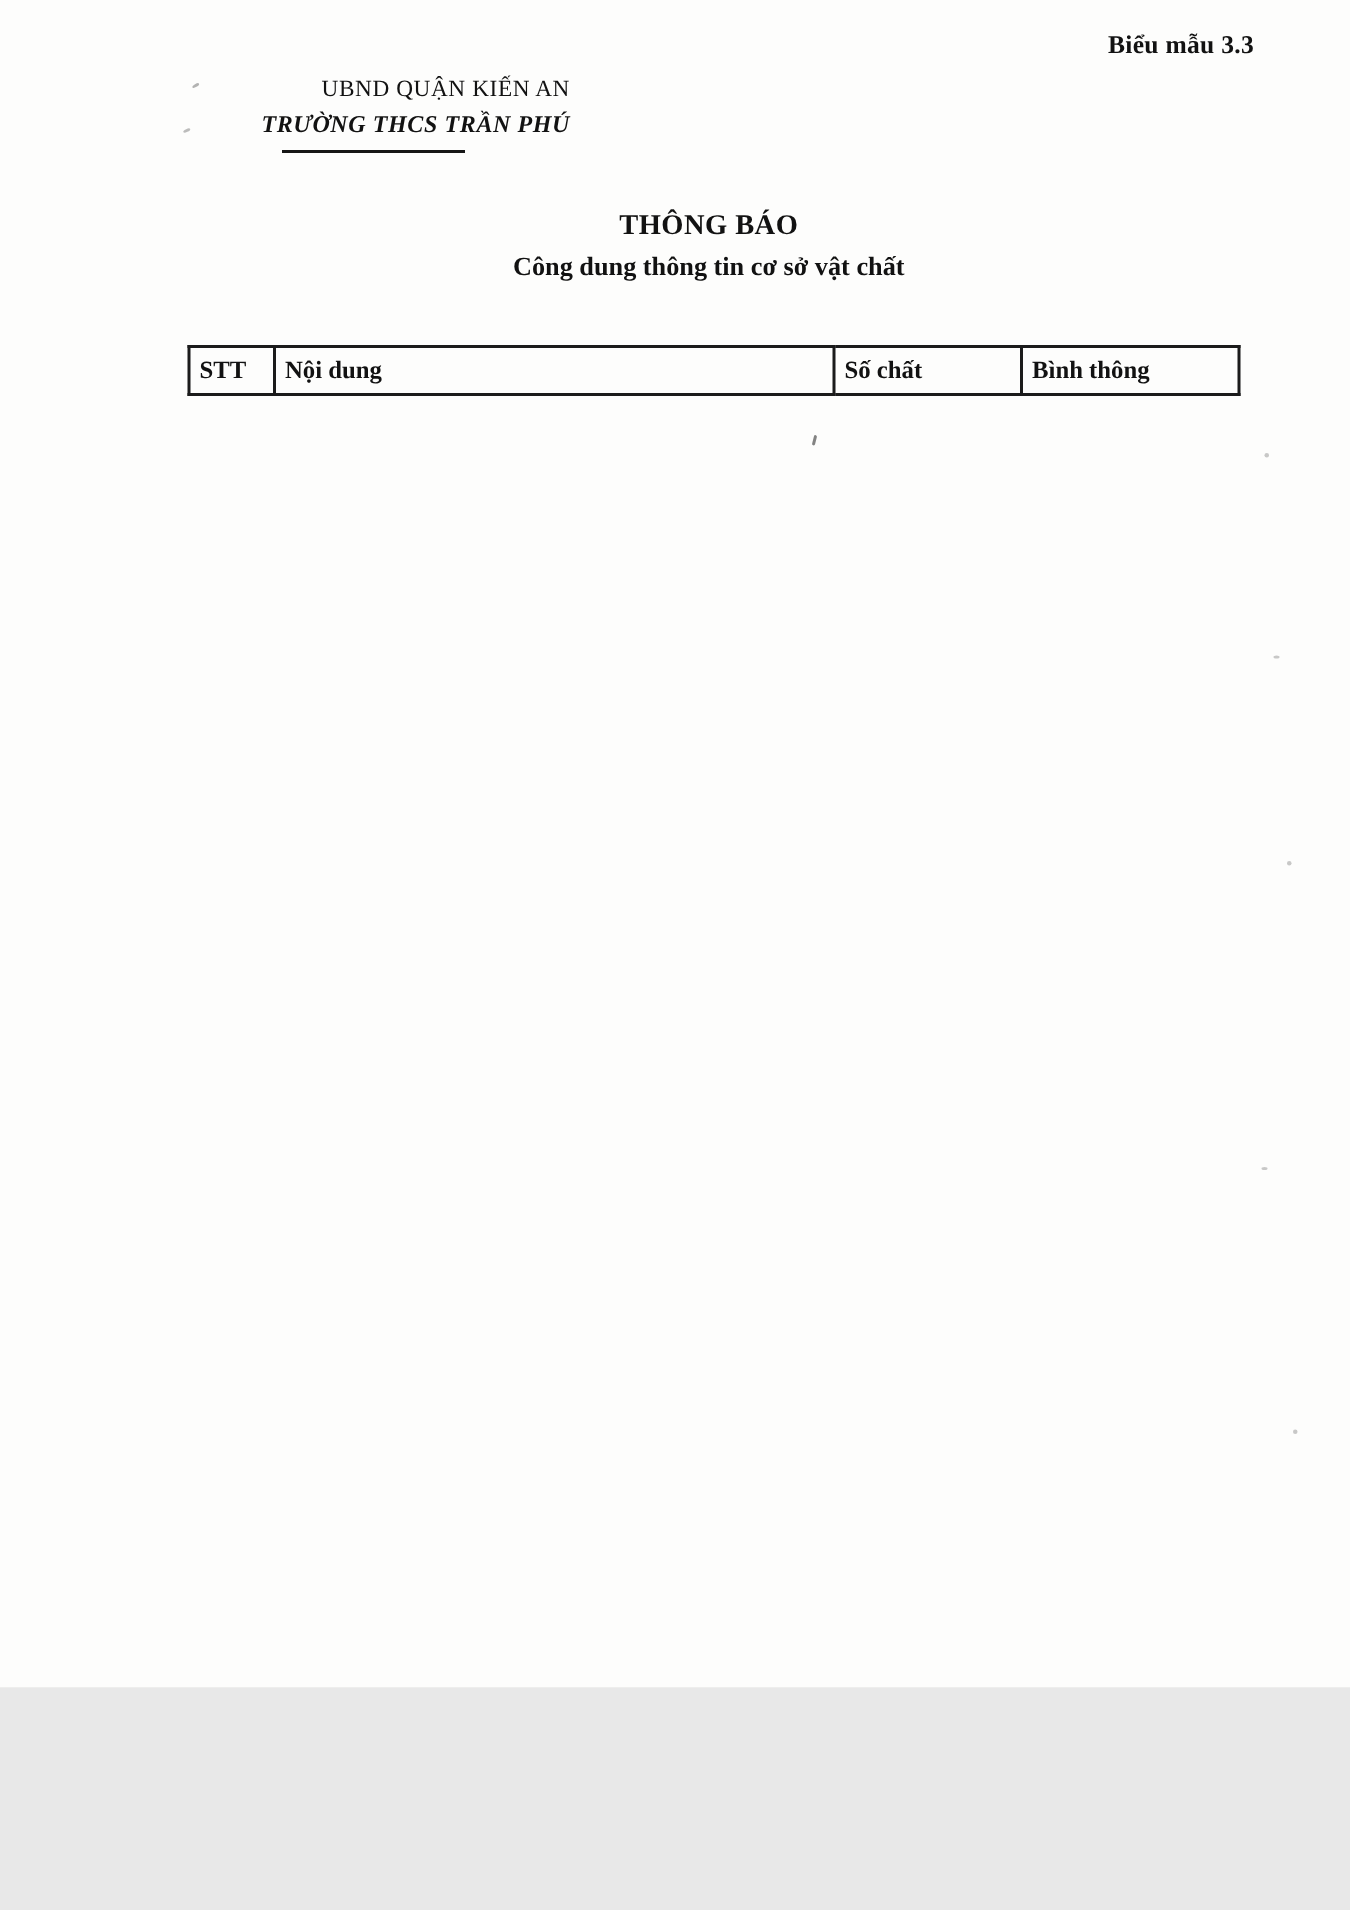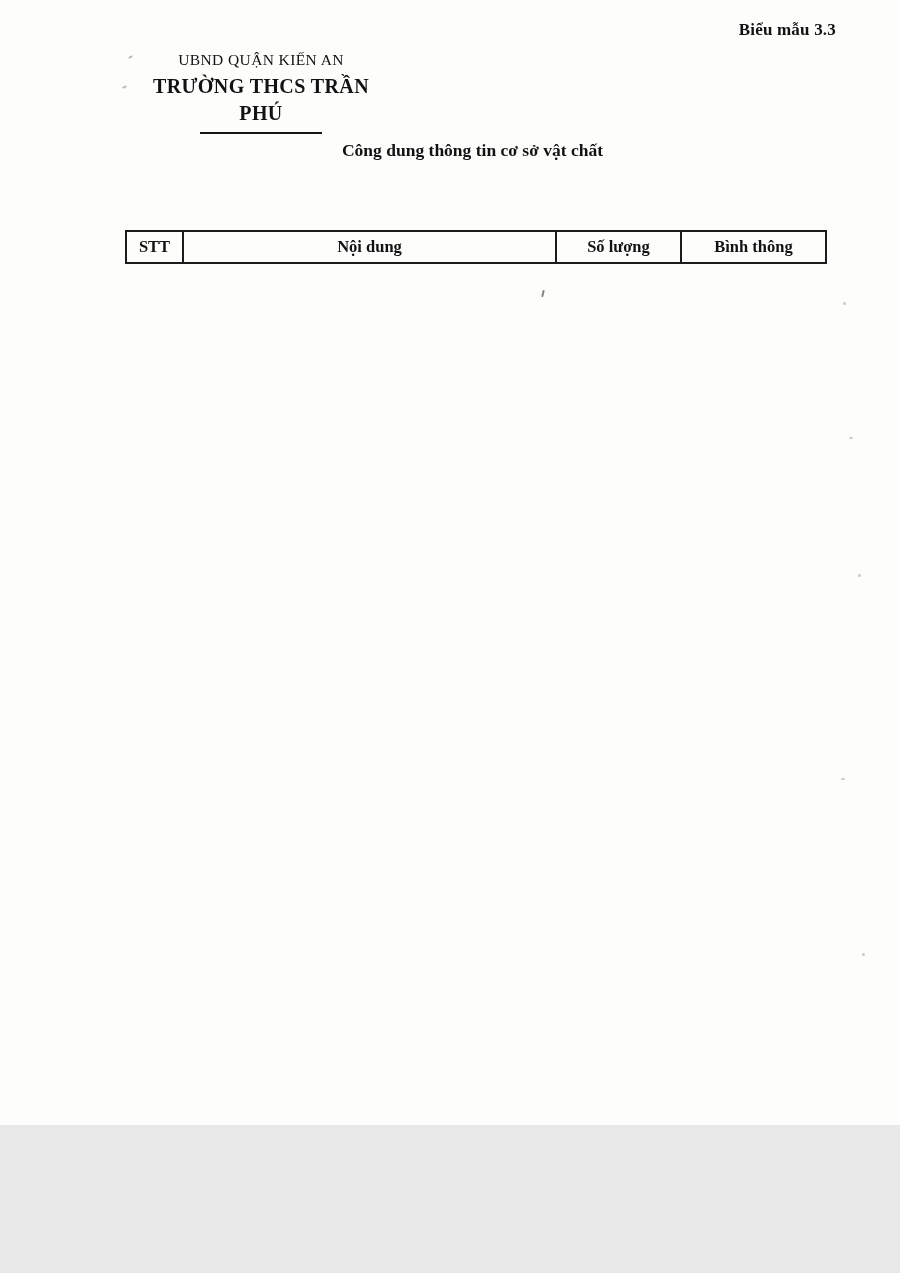--- a/index.html
+++ b/index.html
@@ -11,25 +11,25 @@
     font-family:"Liberation Serif","DejaVu Serif",serif;
     color:#121212;
     overflow:hidden;
   }
   
   .form-label {
     position:absolute; top:20px; right:64px;
     font-size:17px; font-weight:bold; letter-spacing:.2px;
   }
   .org-block {
-    position:absolute; top:50px; left:130px; width:262px;
-    text-align:center; line-height:1.35;
+    position:absolute; top:50px; left:118px; width:262px;
+    text-align:right; line-height:1.35;
   }
   .org-line1 { font-size:15.5px; letter-spacing:.4px; }
-  .org-line2 { font-size:20px; font-weight:bold; letter-spacing:.4px; margin-top:2px; }
+  .org-line2 { font-size:16px; font-weight:bold; letter-spacing:.4px; margin-top:2px;font-style:italic; }
   .org-underline {
     width:122px; height:2px; background:#161616;
     margin:5px auto 0 auto;
   }
   .title-block {
     position:absolute; top:138px; left:45px; right:0;
     text-align:center; line-height:1.4;
   }
   .doc-title    { font-size:19px; font-weight:bold; letter-spacing:.3px; }
   .doc-subtitle { font-size:17.5px; font-weight:bold; }
@@ -46,21 +46,21 @@
   .main-table col.c-nd   { width:373px; }
   .main-table col.c-sl   { width:125px; }
   .main-table col.c-bq   { width:145px; }
 
   .main-table th, .main-table td {
     border:2px solid #1b1b1b;
     padding:2px 6px;
     vertical-align:middle;
     line-height:1.32;
   }
-  .main-table th { font-weight:bold; text-align:center; height:26px; font-size:16.5px; }
+  .main-table th { font-weight:bold; text-align:left; height:26px; font-size:16.5px; }
 
   
   .speck { position:absolute; background:#b5b5b5; opacity:.75; border-radius:50%; }
   .sp1 { left:542px; top:290px; width:2px; height:7px; border-radius:2px; transform:rotate(14deg); background:#5a5a5a; }
   .sp2 { left:128px; top:56px;  width:5px; height:2px; transform:rotate(-30deg); background:#9a9a9a; }
   .sp3 { left:122px; top:86px;  width:5px; height:2px; transform:rotate(-25deg); background:#a5a5a5; }
   .sp4 { left:849px; top:437px; width:4px; height:2px; }
   .sp5 { left:858px; top:574px; width:3px; height:3px; }
   .sp6 { left:843px; top:302px; width:3px; height:3px; }
   .sp7 { left:521px; top:1192px; width:3px; height:3px; }
@@ -75,35 +75,36 @@
 
   <div class="form-label">Biểu mẫu 3.3</div>
 
   <div class="org-block">
     <div class="org-line1">UBND QUẬN KIẾN AN</div>
     <div class="org-line2">TRƯỜNG THCS TRẦN PHÚ</div>
     <div class="org-underline"></div>
   </div>
 
   <div class="title-block">
+    <div class="doc-title">THÔNG BÁO</div>
     <div class="doc-subtitle">Công dung thông tin cơ sở vật chất</div>
   </div>
 
   <table class="main-table">
     <colgroup>
       <col class="c-stt">
         <col class="c-nd">
         <col class="c-sl">
         <col class="c-bq">
     </colgroup>
     <thead>
       <tr>
         <th>STT</th>
         <th>Nội dung</th>
-        <th>Số lượng</th>
+        <th>Số chất</th>
         <th>Bình thông</th>
       </tr>
     </thead>
     <tbody id="table-body"></tbody>
   </table>
 
   <div class="speck sp1"></div>
   <div class="speck sp2"></div>
   <div class="speck sp3"></div>
   <div class="speck sp4"></div>

